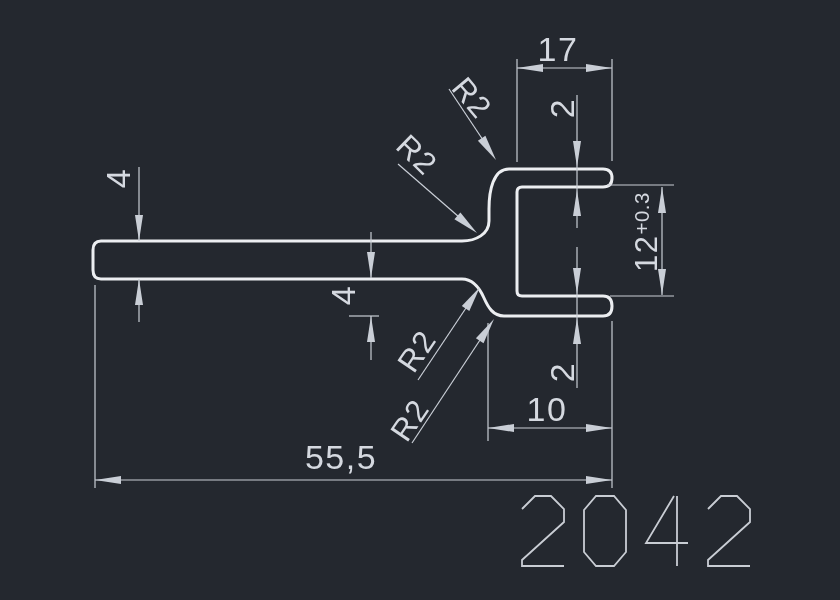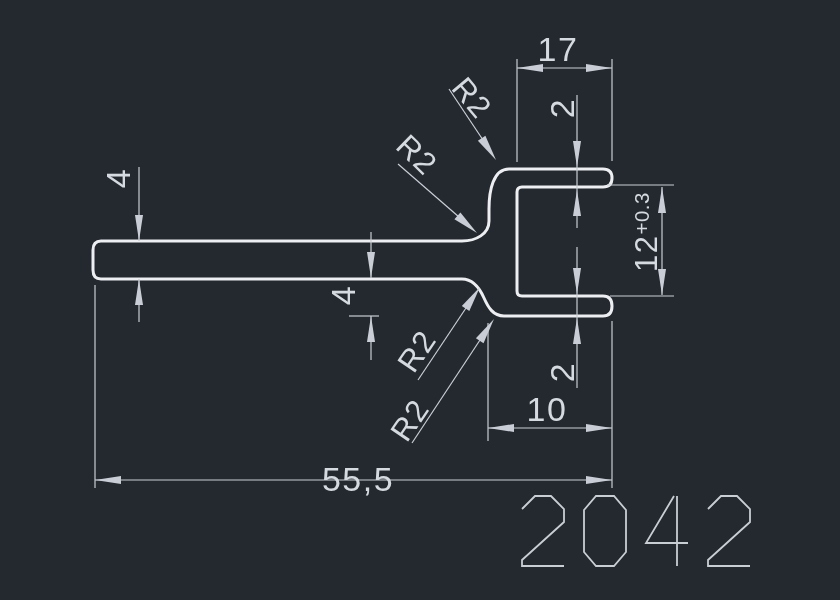--- a/index.html
+++ b/index.html
@@ -123,21 +123,21 @@
   <div class="dimtext" style="left:558px;top:49px;">17</div>
 
   <div class="dimtext" style="left:562px;top:108px;--rot:-90deg;">2</div>
 
   <div class="dimtext small" style="left:646px;top:232px;--rot:-90deg;"><span>12</span><span class="tol">+0.3</span></div>
 
   <div class="dimtext" style="left:562px;top:372px;--rot:-90deg;">2</div>
 
   <div class="dimtext" style="left:547px;top:409px;">10</div>
 
-  <div class="dimtext" style="left:358px;top:457px;margin-top:22px;">55,5</div>
+  <div class="dimtext" style="left:341px;top:457px;">55,5</div>
 
   <div class="dimtext" style="left:118px;top:178px;--rot:-90deg;">4</div>
 
   <div class="dimtext" style="left:343px;top:295px;--rot:-90deg;">4</div>
 
   <div class="dimtext small" style="left:472px;top:98px;--rot:50deg;">R2</div>
 
   <div class="dimtext small" style="left:417px;top:155px;--rot:44deg;">R2</div>
 
   <div class="dimtext small" style="left:417px;top:351px;--rot:-56deg;">R2</div>

